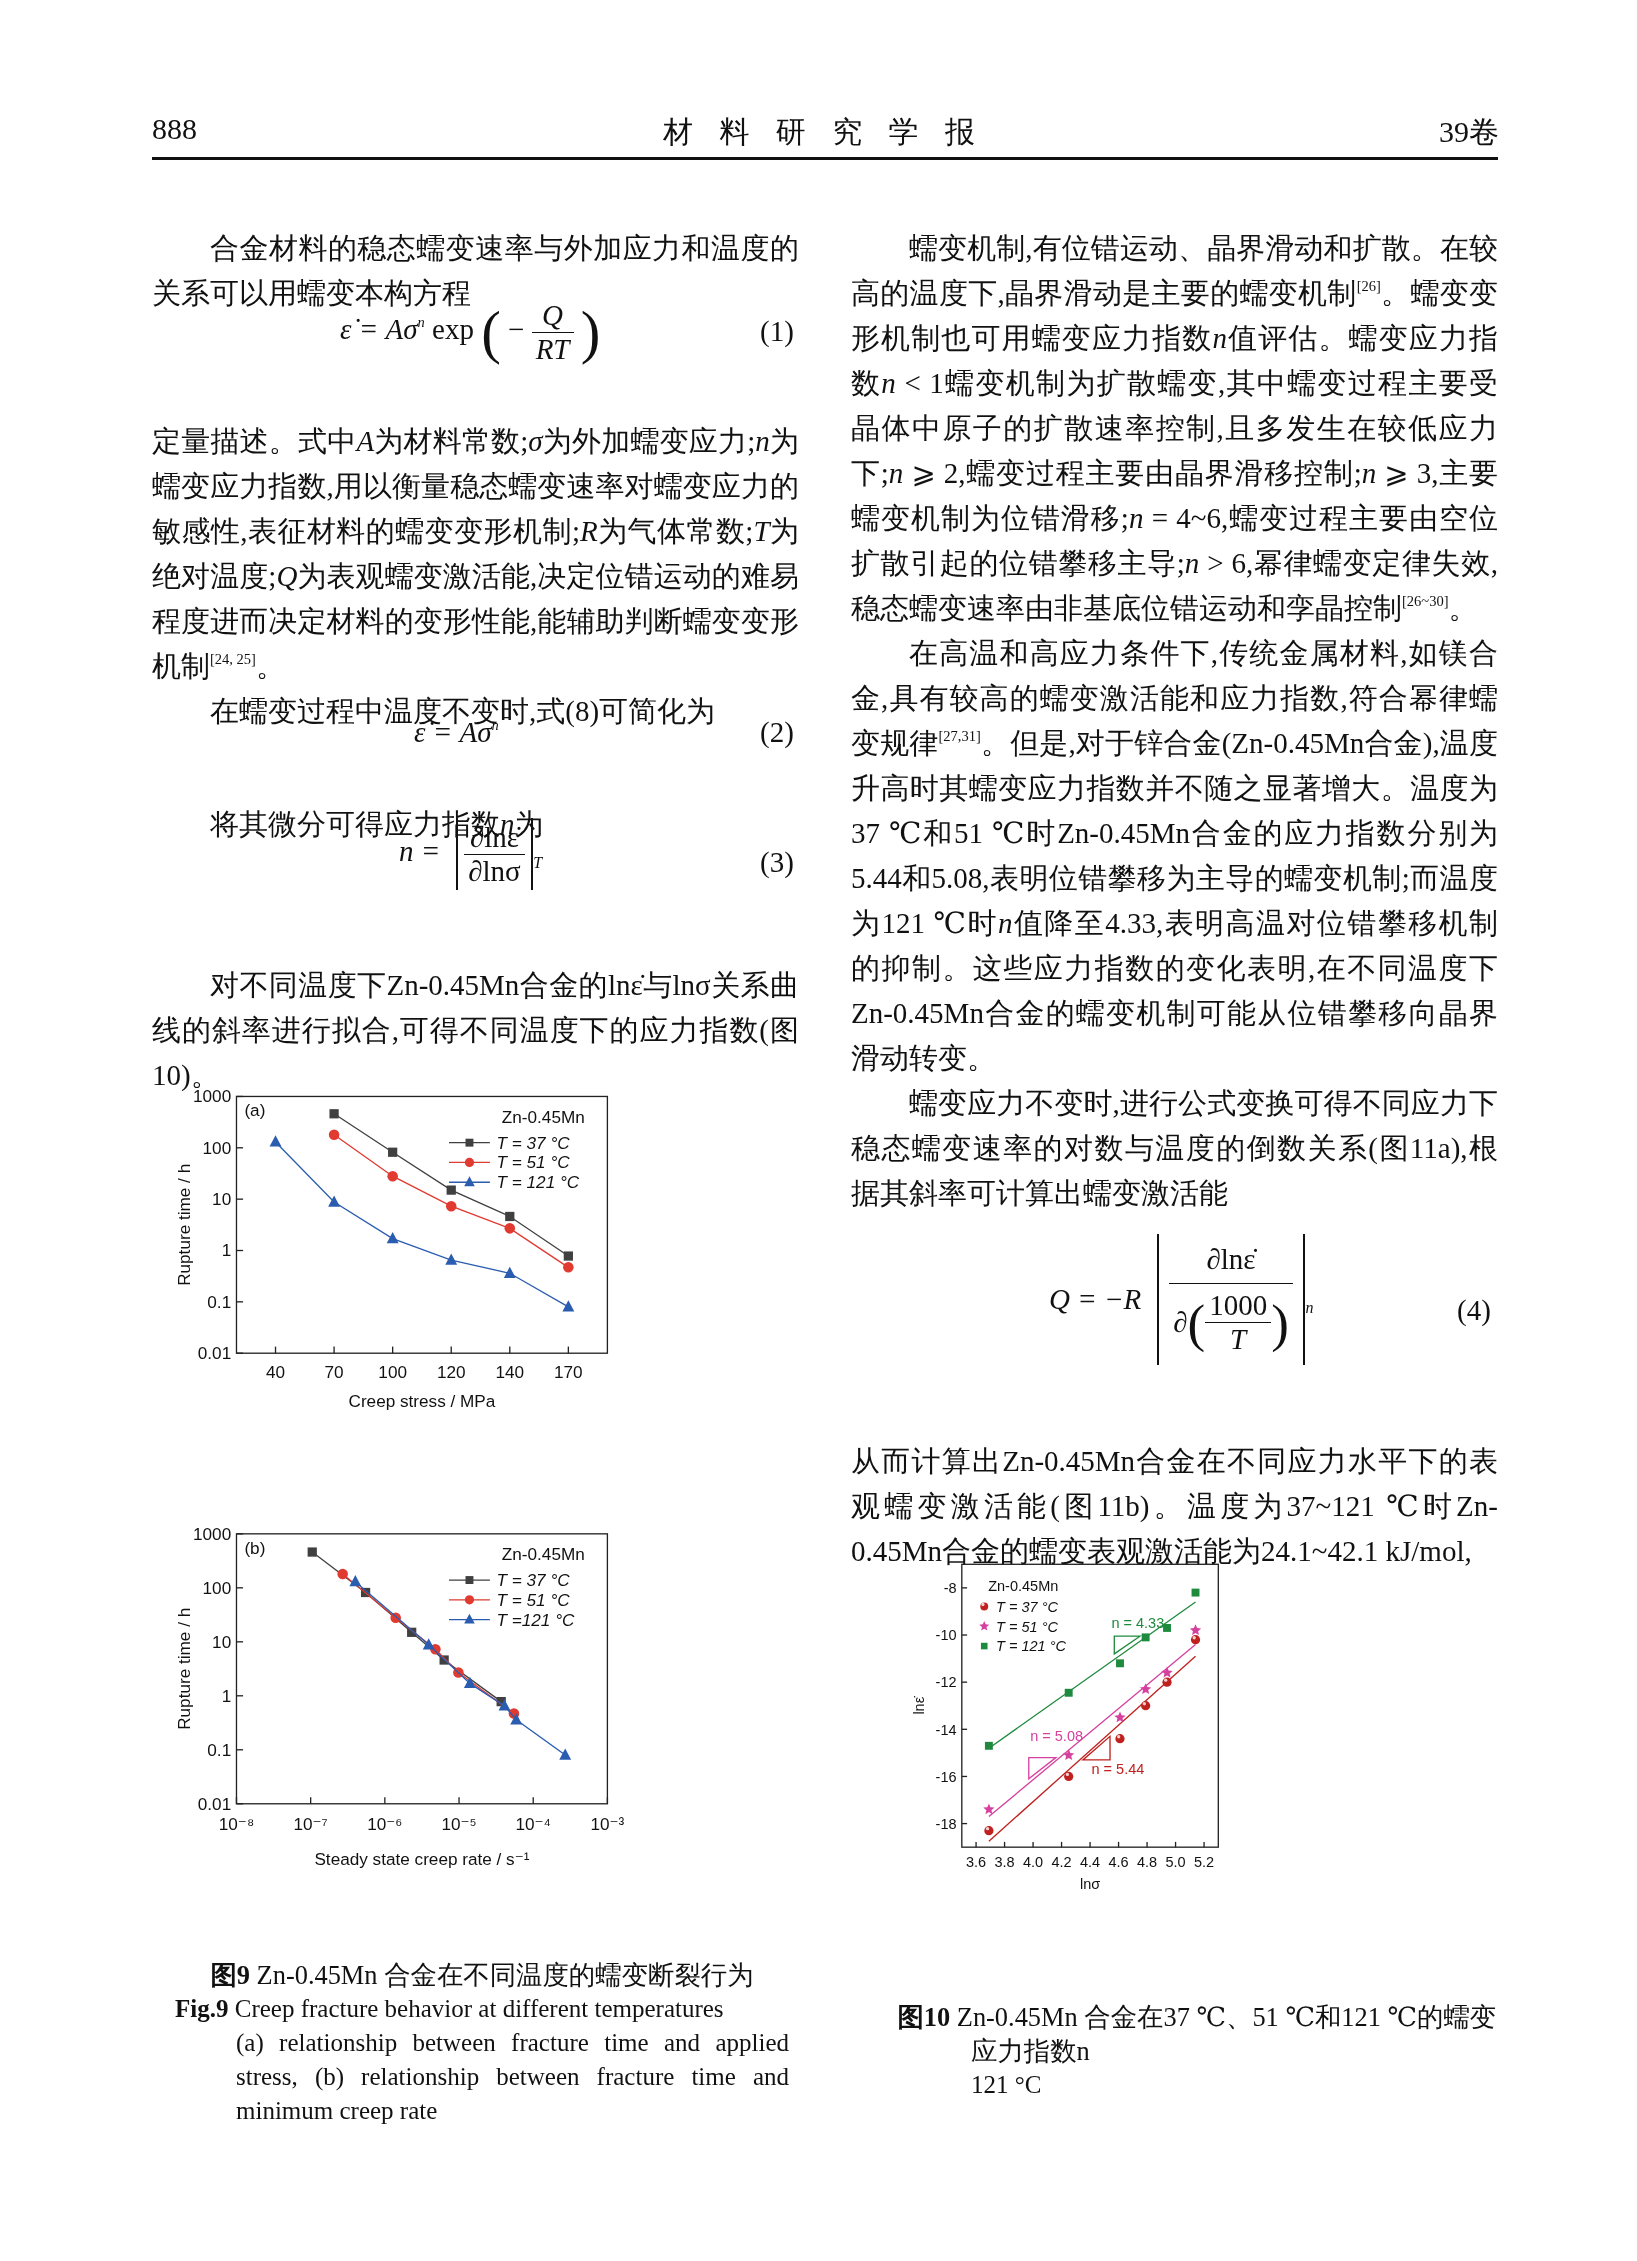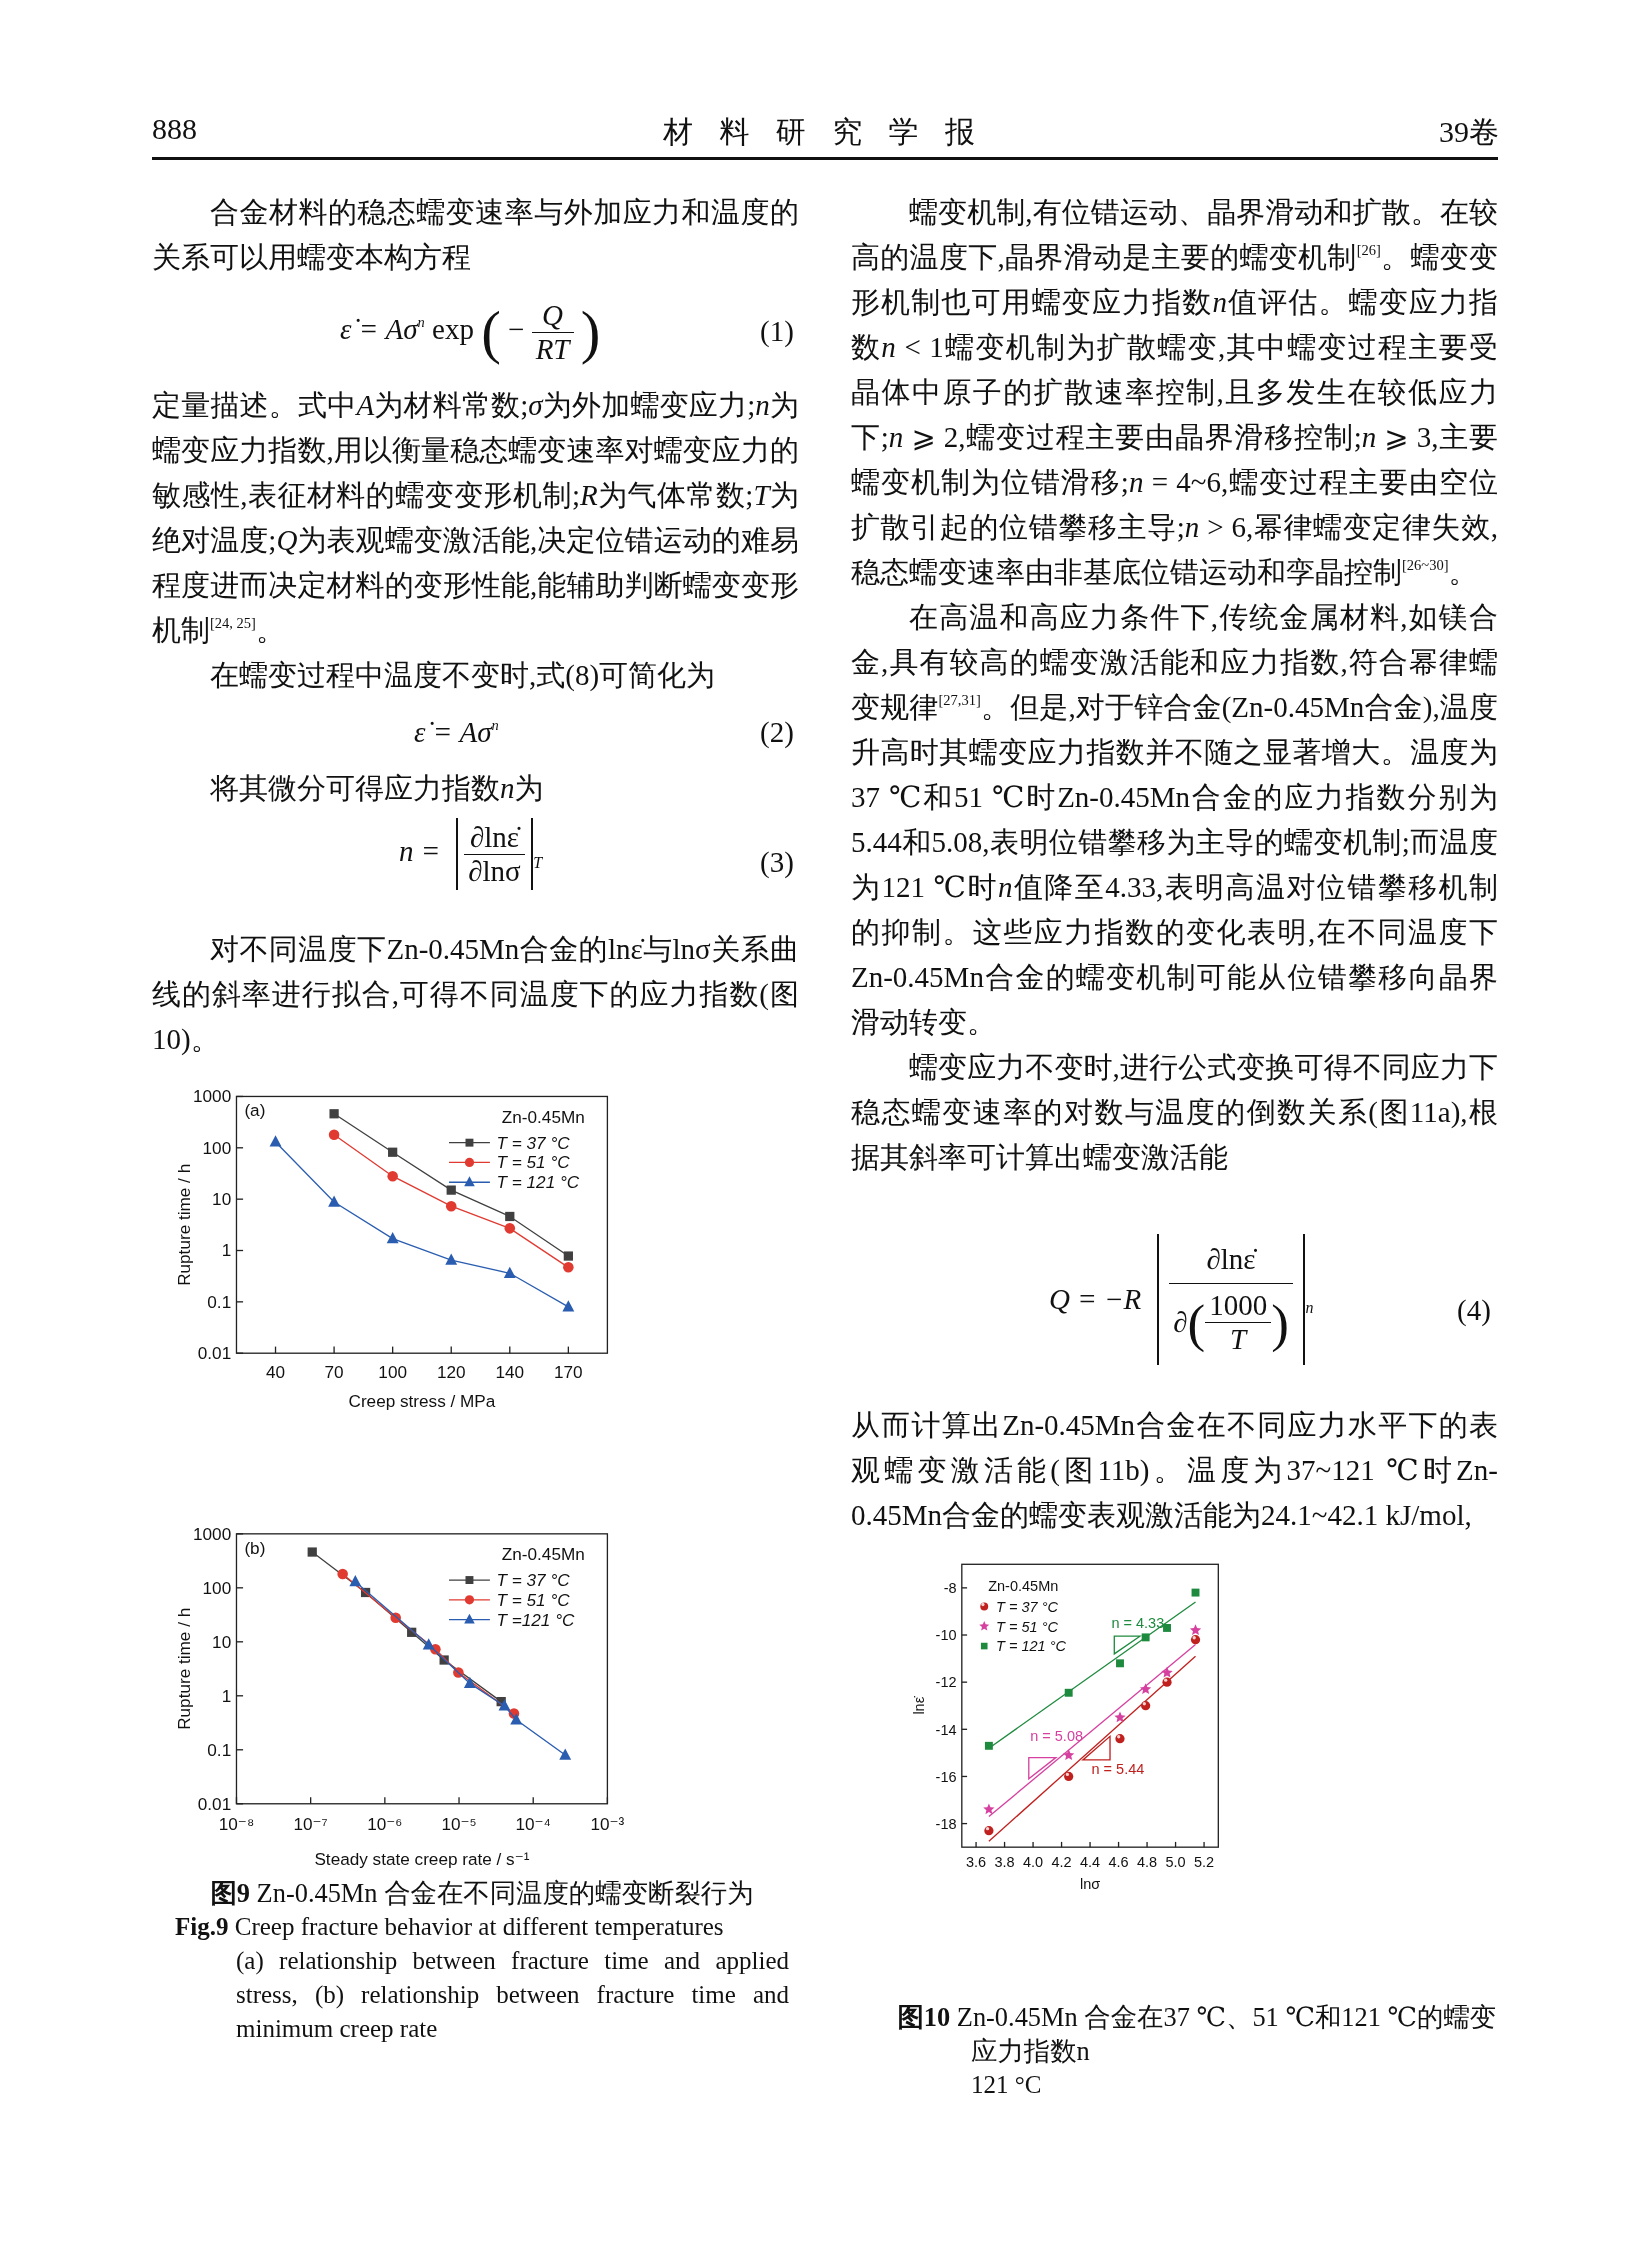--- a/index.html
+++ b/index.html
@@ -3,21 +3,21 @@
 <meta charset="utf-8">
 <style>
   html, body { margin: 0; padding: 0; background: #ffffff; }
   body { width: 1638px; height: 2261px; position: relative; overflow: hidden;
          font-family: "Liberation Serif", "DejaVu Serif", serif; color: #111; }
   .abs { position: absolute; }
   .hdr-num { left: 152px; top: 112px; font-size: 30px; }
   .hdr-title { left: 663px; top: 112px; font-size: 30px; letter-spacing: 26.4px; }
   .hdr-vol { right: 139px; top: 112px; font-size: 30px; }
   .hdr-rule { left: 152px; top: 157px; width: 1346px; height: 3.3px; background: #111; }
-  .col { font-size: 29px; line-height: 45px; text-align: justify; }
+  .col { font-size: 29px; line-height: 45px; text-align: justify; margin-top: 36px; }
   .colL { left: 152px; width: 647px; }
   .colR { left: 851px; width: 647px; }
   .p { margin: 0; }
   .ind { text-indent: 58px; }
   .it { font-style: italic; }
   sup { font-size: 14.5px; vertical-align: 12px; line-height: 0; }
   .eq { position: absolute; font-size: 29px; font-style: italic; white-space: nowrap; }
   .eqno { position: absolute; font-size: 29px; }
   .frac { display: inline-block; vertical-align: middle; text-align: center; }
   .frac > span { display: block; padding: 0 4px; }
@@ -195,21 +195,21 @@
     <circle cx="548.4167662991531" cy="296.2223952208583" r="8" fill="#e03a31"></circle>
     <polyline points="308.071543025263,96.47943378130071 419.23566182977856,192.1413174181162 481.624791210234,250.54927823125718 534.0769054952982,284.7036874266144 551.843766108577,305.6944554372359 626.0852870914703,359.12723906405904" fill="none" stroke="#2a5db0" stroke-width="2"></polyline>
     <polygon points="308.071543025263,86.47943378130071 299.071543025263,103.47943378130071 317.071543025263,103.47943378130071" fill="#2a5db0"></polygon>
     <polygon points="419.23566182977856,182.1413174181162 410.23566182977856,199.1413174181162 428.23566182977856,199.1413174181162" fill="#2a5db0"></polygon>
     <polygon points="481.624791210234,240.54927823125718 472.624791210234,257.5492782312572 490.624791210234,257.5492782312572" fill="#2a5db0"></polygon>
     <polygon points="534.0769054952982,274.7036874266144 525.0769054952982,291.7036874266144 543.0769054952982,291.7036874266144" fill="#2a5db0"></polygon>
     <polygon points="551.843766108577,295.6944554372359 542.843766108577,312.6944554372359 560.843766108577,312.6944554372359" fill="#2a5db0"></polygon>
     <polygon points="626.0852870914703,349.12723906405904 617.0852870914703,366.12723906405904 635.0852870914703,366.12723906405904" fill="#2a5db0"></polygon>
   </svg>
 
-<div class="cap" style="left:175px; top:1876px; width:614px;">
+<div class="cap" style="left:175px; top:1958px; width:614px;">
   <div style="text-align:center;font-size:26.4px;"><b>图9</b><span> Zn-0.45Mn 合金在不同温度的蠕变断裂行为</span></div>
   <div><b>Fig.9</b><span> Creep fracture behavior at different temperatures</span></div>
   <div class="capind">(a) relationship between fracture time and applied stress, (b) relationship between fracture time and minimum creep rate</div>
 </div>
 
 <div class="abs col colR" style="top:190px;">
   <p class="p ind"><span>蠕变机制,有位错运动、晶界滑动和扩散。在较高的温度下,晶界滑动是主要的蠕变机制</span><sup>[26]</sup><span>。蠕变变形机制也可用蠕变应力指数</span><span class="it">n</span><span>值评估。蠕变应力指数</span><span class="it">n</span><span> &lt; 1蠕变机制为扩散蠕变,其中蠕变过程主要受晶体中原子的扩散速率控制,且多发生在较低应力下;</span><span class="it">n</span><span> ⩾ 2,蠕变过程主要由晶界滑移控制;</span><span class="it">n</span><span> ⩾ 3,主要蠕变机制为位错滑移;</span><span class="it">n</span><span> = 4~6,蠕变过程主要由空位扩散引起的位错攀移主导;</span><span class="it">n</span><span> &gt; 6,幂律蠕变定律失效,稳态蠕变速率由非基底位错运动和孪晶控制</span><sup>[26~30]</sup><span>。</span></p>
   <p class="p ind"><span>在高温和高应力条件下,传统金属材料,如镁合金,具有较高的蠕变激活能和应力指数,符合幂律蠕变规律</span><sup>[27,31]</sup><span>。但是,对于锌合金(Zn-0.45Mn合金),温度升高时其蠕变应力指数并不随之显著增大。温度为37 ℃和51 ℃时Zn-0.45Mn合金的应力指数分别为5.44和5.08,表明位错攀移为主导的蠕变机制;而温度为121 ℃时</span><span class="it">n</span><span>值降至4.33,表明高温对位错攀移机制的抑制。这些应力指数的变化表明,在不同温度下Zn-0.45Mn合金的蠕变机制可能从位错攀移向晶界滑动转变。</span></p>
   <p class="p ind">蠕变应力不变时,进行公式变换可得不同应力下稳态蠕变速率的对数与温度的倒数关系(图11a),根据其斜率可计算出蠕变激活能</p>
 </div>

